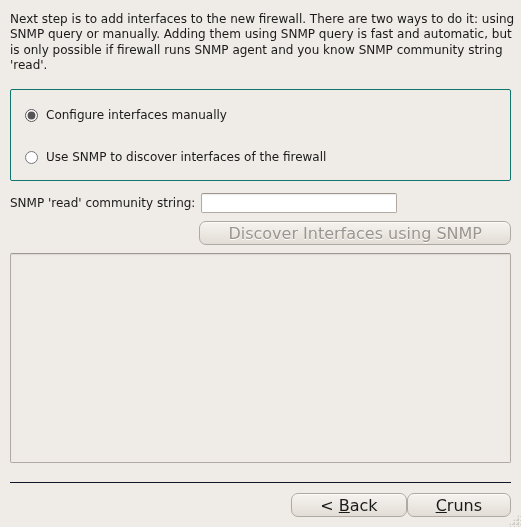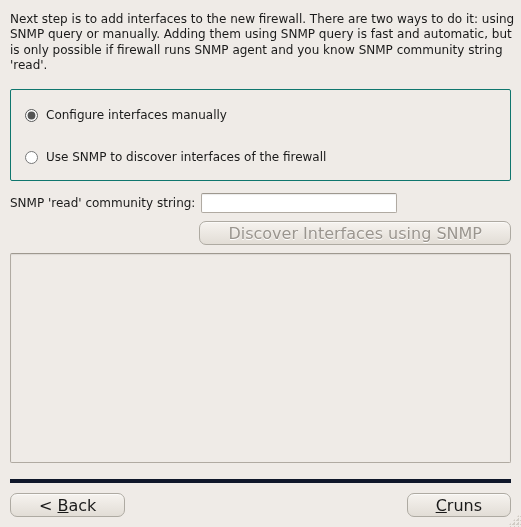--- a/index.html
+++ b/index.html
@@ -62,24 +62,24 @@
     border-top-color: #9e988f;
     border-radius: 2px;
     background: #efebe7;
     box-shadow: inset 0 1px 1px rgba(0,0,0,0.08);
     height: 208px;
   }
   .footer {
     position: absolute;
     left: 10px; right: 10px;
     bottom: 10px;
-    border-top: 4px solid #0f172a;
+    border-top: 1px solid #0f172a;
     padding-top: 10px;
     display: flex;
-    justify-content: space-between;
+    justify-content: flex-end;
   }
   button.btn {
     height: 24px;
     border: 1px solid #aeaaa2;
     border-radius: 7px;
     background: linear-gradient(#f6f3ef, #e2ddd6);
     font-size: 16px;
     font-family: inherit;
     color: #1a1a1a;
     padding: 0 28px;

